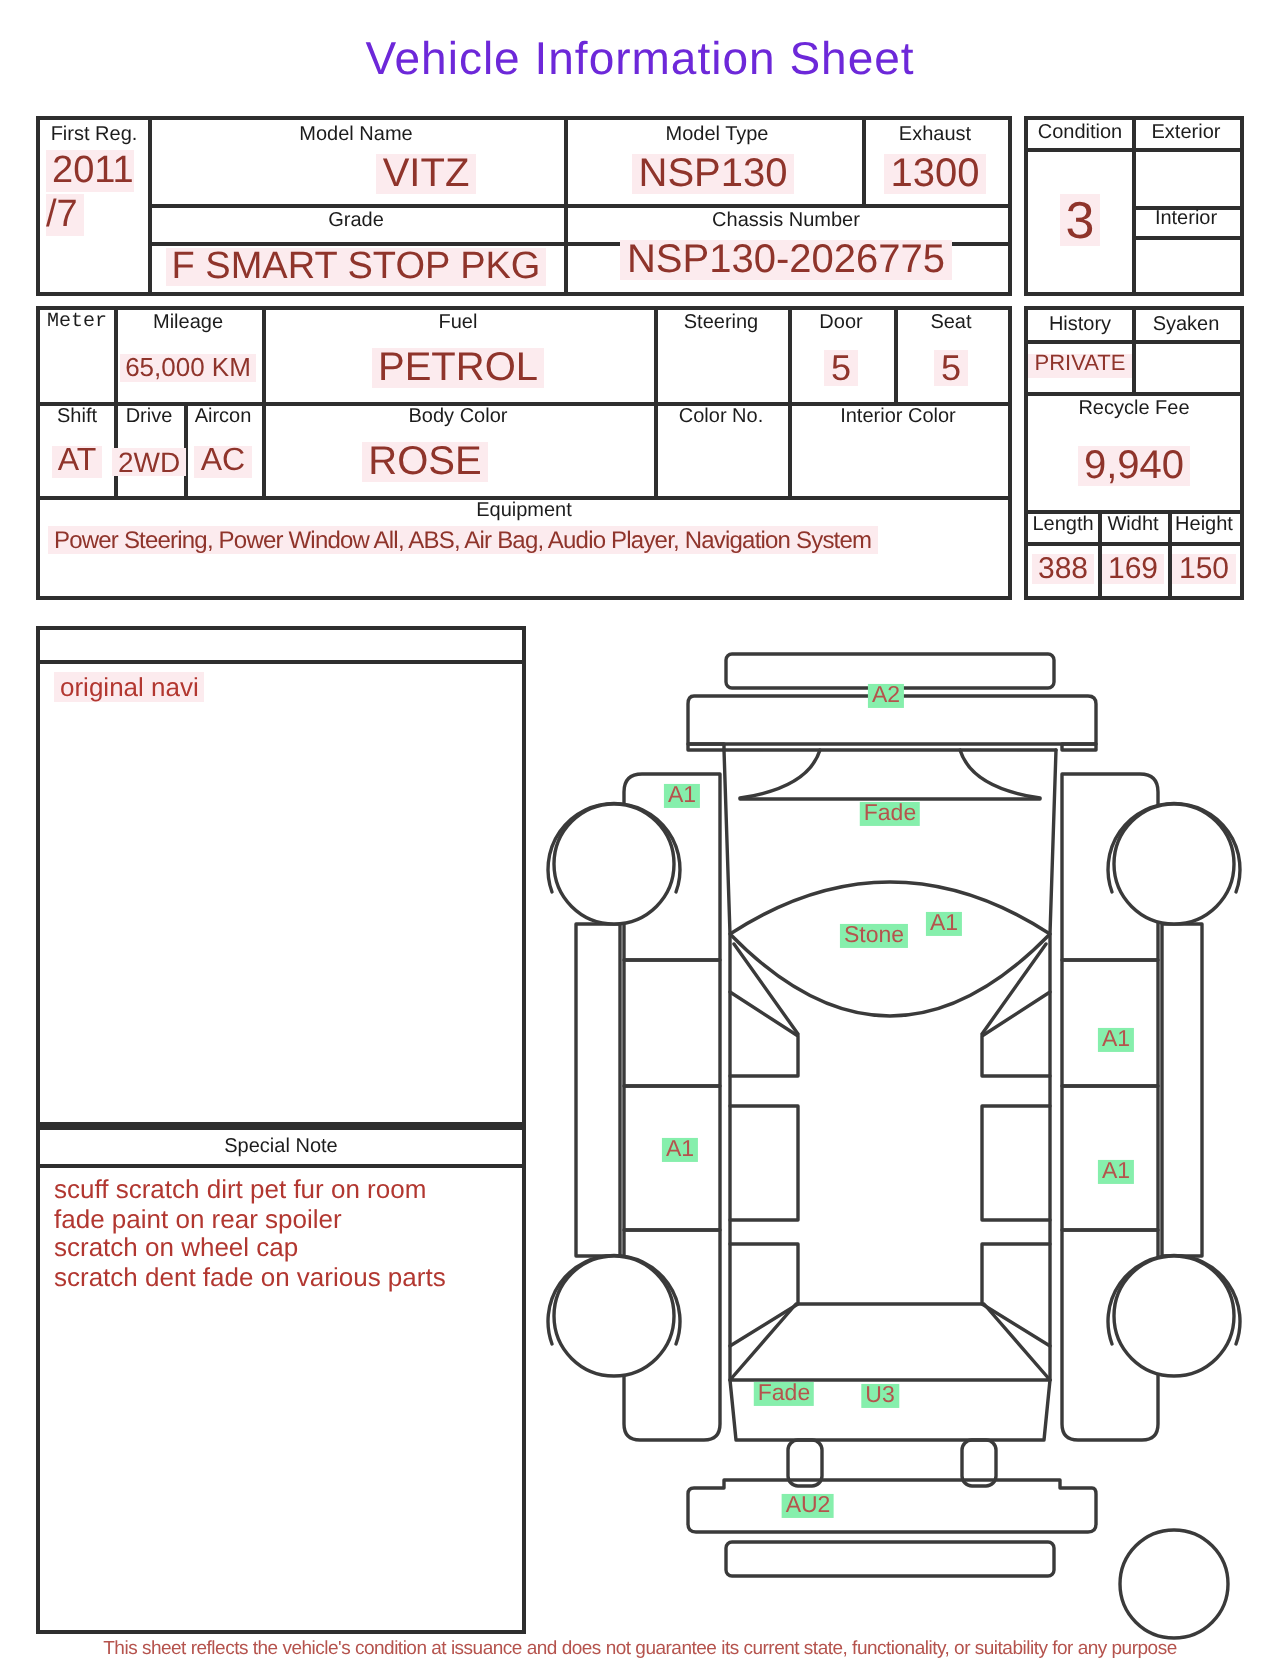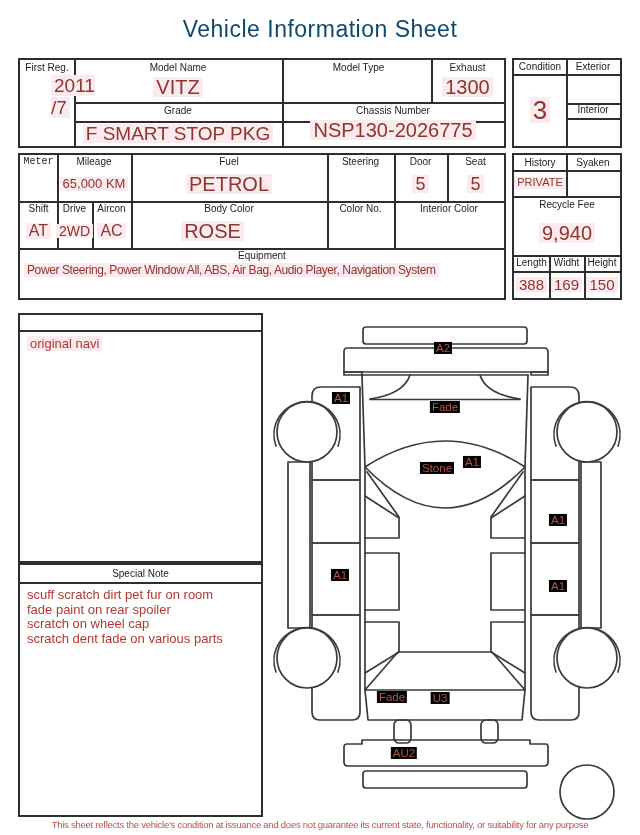--- a/index.html
+++ b/index.html
@@ -6,52 +6,55 @@
   #page{position:relative;width:640px;height:835px;background:#fff;
         font-family:"Liberation Sans","DejaVu Sans",sans-serif;overflow:hidden;}
   .abs{position:absolute;}
   .box{position:absolute;border:2px solid #2e2e2e;box-sizing:border-box;}
   .hl{position:absolute;height:1.5px;background:#2e2e2e;}
   .vl{position:absolute;width:1.5px;background:#2e2e2e;}
   .lb{position:absolute;font-size:10px;color:#1c1c1c;text-align:center;line-height:12px;white-space:nowrap;}
   .cv{position:absolute;display:flex;align-items:center;justify-content:center;}
   .rv{color:#8f342b;background:#fcebee;padding:0 3px;white-space:pre-line;line-height:1.02;}
   .title{position:absolute;left:0;top:16px;width:100%;text-align:center;
-         font-size:23px;font-weight:500;letter-spacing:.5px;color:#0c4a6e;}
+         font-size:23px;font-weight:500;letter-spacing:.5px;color:#6d28d9;}
   .note{position:absolute;font-size:13px;color:#b23730;line-height:1.12;white-space:pre-line;}
   .dlabel{position:absolute;transform:translate(-50%,-50%);font-size:11.5px;color:#b5534d;
-          background:#000000;padding:0 2px;line-height:1.05;white-space:nowrap;}
+          background:#86efac;padding:0 2px;line-height:1.05;white-space:nowrap;}
   .footer{position:absolute;left:0;top:819px;width:100%;text-align:center;
           font-size:9.5px;letter-spacing:-0.25px;color:#b5534d;}
   svg{position:absolute;left:0;top:0;}
 </style>
 </head>
 <body>
 
 <div id="page">
 
   <div class="title">Vehicle Information Sheet</div>
 
   <div class="box" style="left:18px;top:58px;width:488px;height:90px;">
     <div class="vl" style="left:54px;top:0;height:86px;"></div>
     <div class="vl" style="left:262px;top:0;height:86px;"></div>
     <div class="vl" style="left:411px;top:0;height:42px;"></div>
     <div class="hl" style="left:54px;top:42px;width:430px;"></div>
     <div class="hl" style="left:54px;top:61px;width:430px;"></div>
 
     <div class="lb" style="left:0;top:2px;width:54px;">First Reg.</div>
-    <div class="abs" style="left:3px;top:15px;font-size:19px;margin-left:28px;"><span class="rv">2011
+    <div class="abs" style="left:3px;top:15px;font-size:19px;"><span class="rv">2011
 /7</span></div>
 
     <div class="lb" style="left:54px;top:2px;width:208px;">Model Name</div>
-    <div class="cv" style="left:54px;top:13px;width:208px;height:28px;font-size:20px;">
+    <div class="cv" style="left:54px;top:13px;width:208px;height:28px;font-size:20px;padding-left:35px;">
         <span class="rv">VITZ</span>
       </div>
 
     <div class="lb" style="left:262px;top:2px;width:153px;">Model Type</div>
+    <div class="cv" style="left:262px;top:13px;width:149px;height:28px;font-size:20px;">
+        <span class="rv">NSP130</span>
+      </div>
 
     <div class="lb" style="left:411px;top:2px;width:73px;">Exhaust</div>
     <div class="cv" style="left:411px;top:13px;width:73px;height:28px;font-size:20px;">
         <span class="rv">1300</span>
       </div>
 
     <div class="lb" style="left:54px;top:45px;width:208px;">Grade</div>
     <div class="cv" style="left:54px;top:61px;width:208px;height:25px;font-size:19px;">
         <span class="rv">F SMART STOP PKG</span>
       </div>

